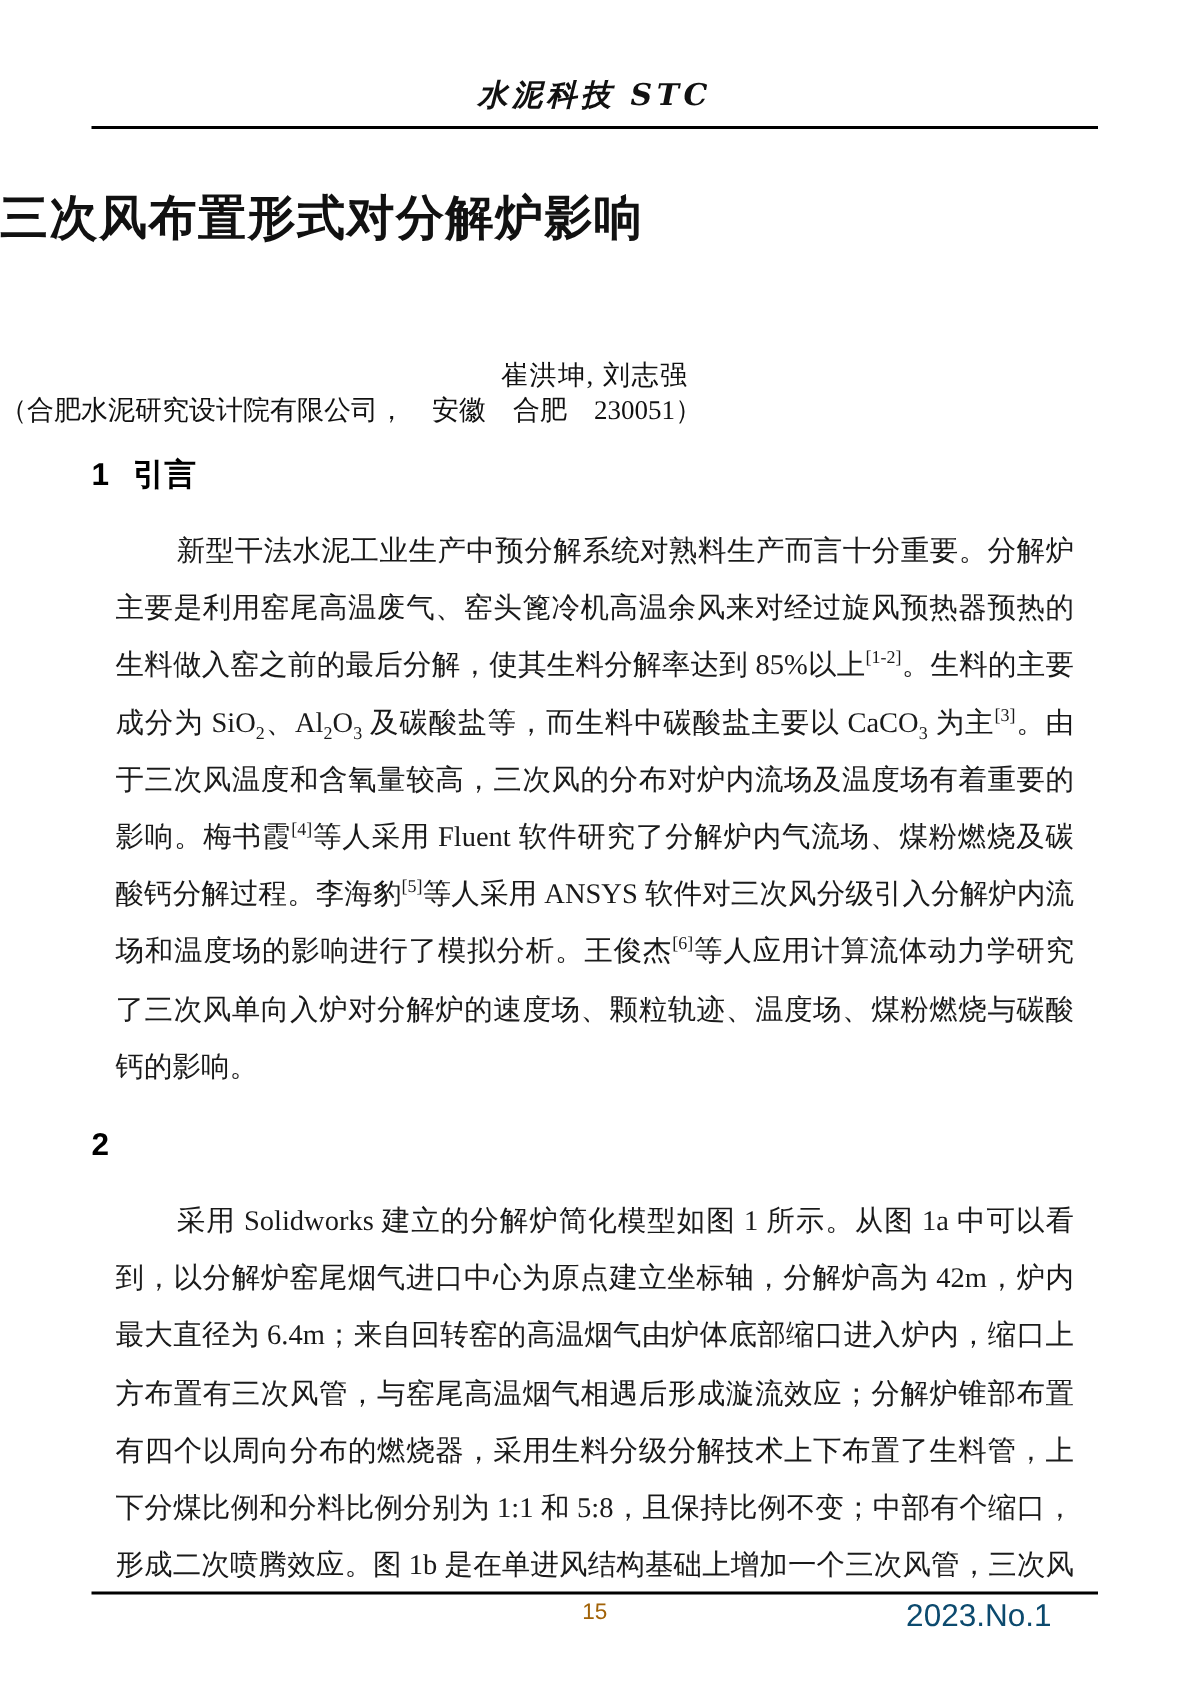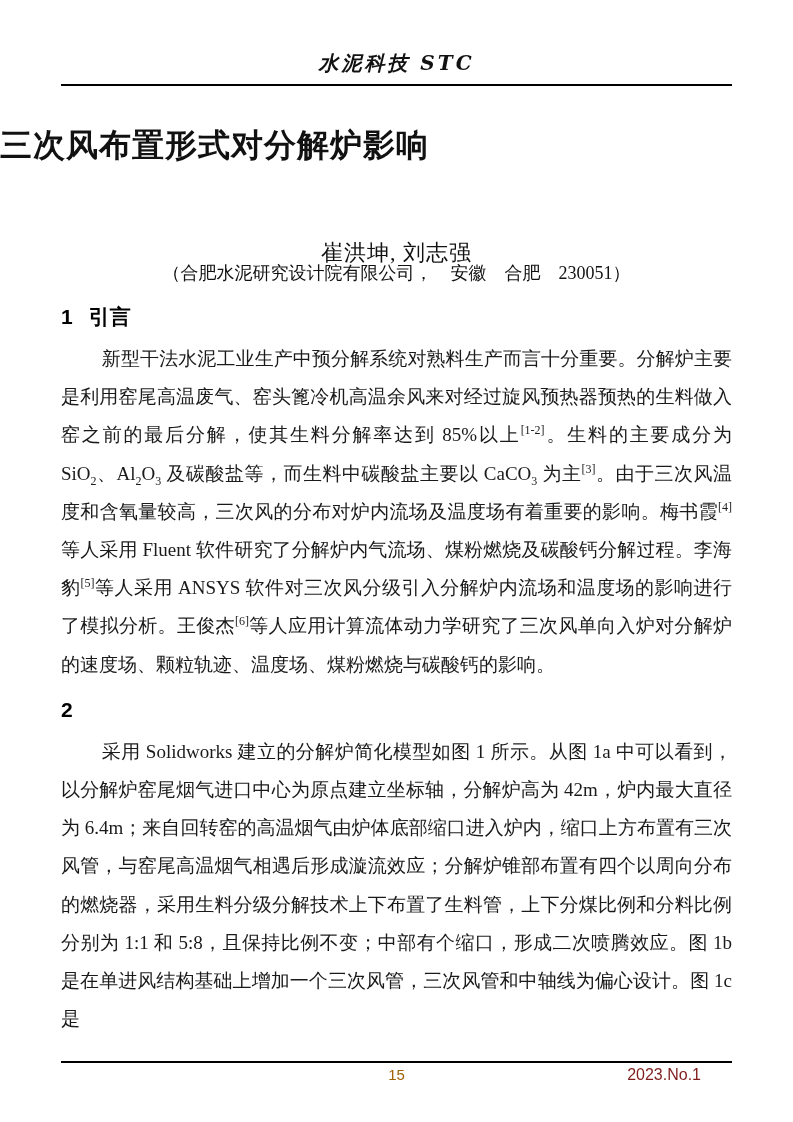--- a/index.html
+++ b/index.html
@@ -48,29 +48,29 @@
     font-size: 32px;
     line-height: 47px;
     letter-spacing: 1px;
   }
   .authors {
     position: absolute;
     top: 238px;
     left: 0;
     width: 100%;
     text-align: center;
-    font-size: 22px;
+    font-size: 18px;
     letter-spacing: 1px;
   }
   .affiliation {
     position: absolute;
     top: 261px;
     left: 0;
     width: 100%;
-    text-align: center;
+    text-align: left;
     font-size: 18px;
   }
   .content {
     position: absolute;
     top: 300px;
     left: 61px;
     width: 671px;
     height: 752px;
     overflow: hidden;
   }
@@ -82,21 +82,21 @@
     font-weight: 700;
     font-size: 21px;
     line-height: 33px;
     color: #000000;
   }
   .section-heading + .section-heading,
   p.body-para + .section-heading {
     margin-top: 9px;
   }
   p.body-para {
-    margin: 0;
+    margin: 16px;
     font-size: 19px;
     line-height: 38.2px;
     text-align: justify;
     text-justify: inter-character;
     text-indent: 2.15em;
     color: #1a1a1a;
   }
   p.body-para sup {
     font-size: 12px;
     line-height: 0;
@@ -121,22 +121,22 @@
     text-align: center;
     font-family: "Liberation Sans", "DejaVu Sans", sans-serif;
     font-size: 15px;
     color: #a16207;
   }
   .footer-issue {
     position: absolute;
     top: 1066px;
     right: 92px;
     font-family: "Liberation Sans", "DejaVu Sans", sans-serif;
-    font-size: 16px;
-    color: #7f1d1d;
+    font-size: 21px;
+    color: #0c4a6e;
     text-align: right;
   }
 </style>
 </head>
 <body>
 
 <div class="page">
 
   <div class="running-head">水泥科技 STC</div>
 

